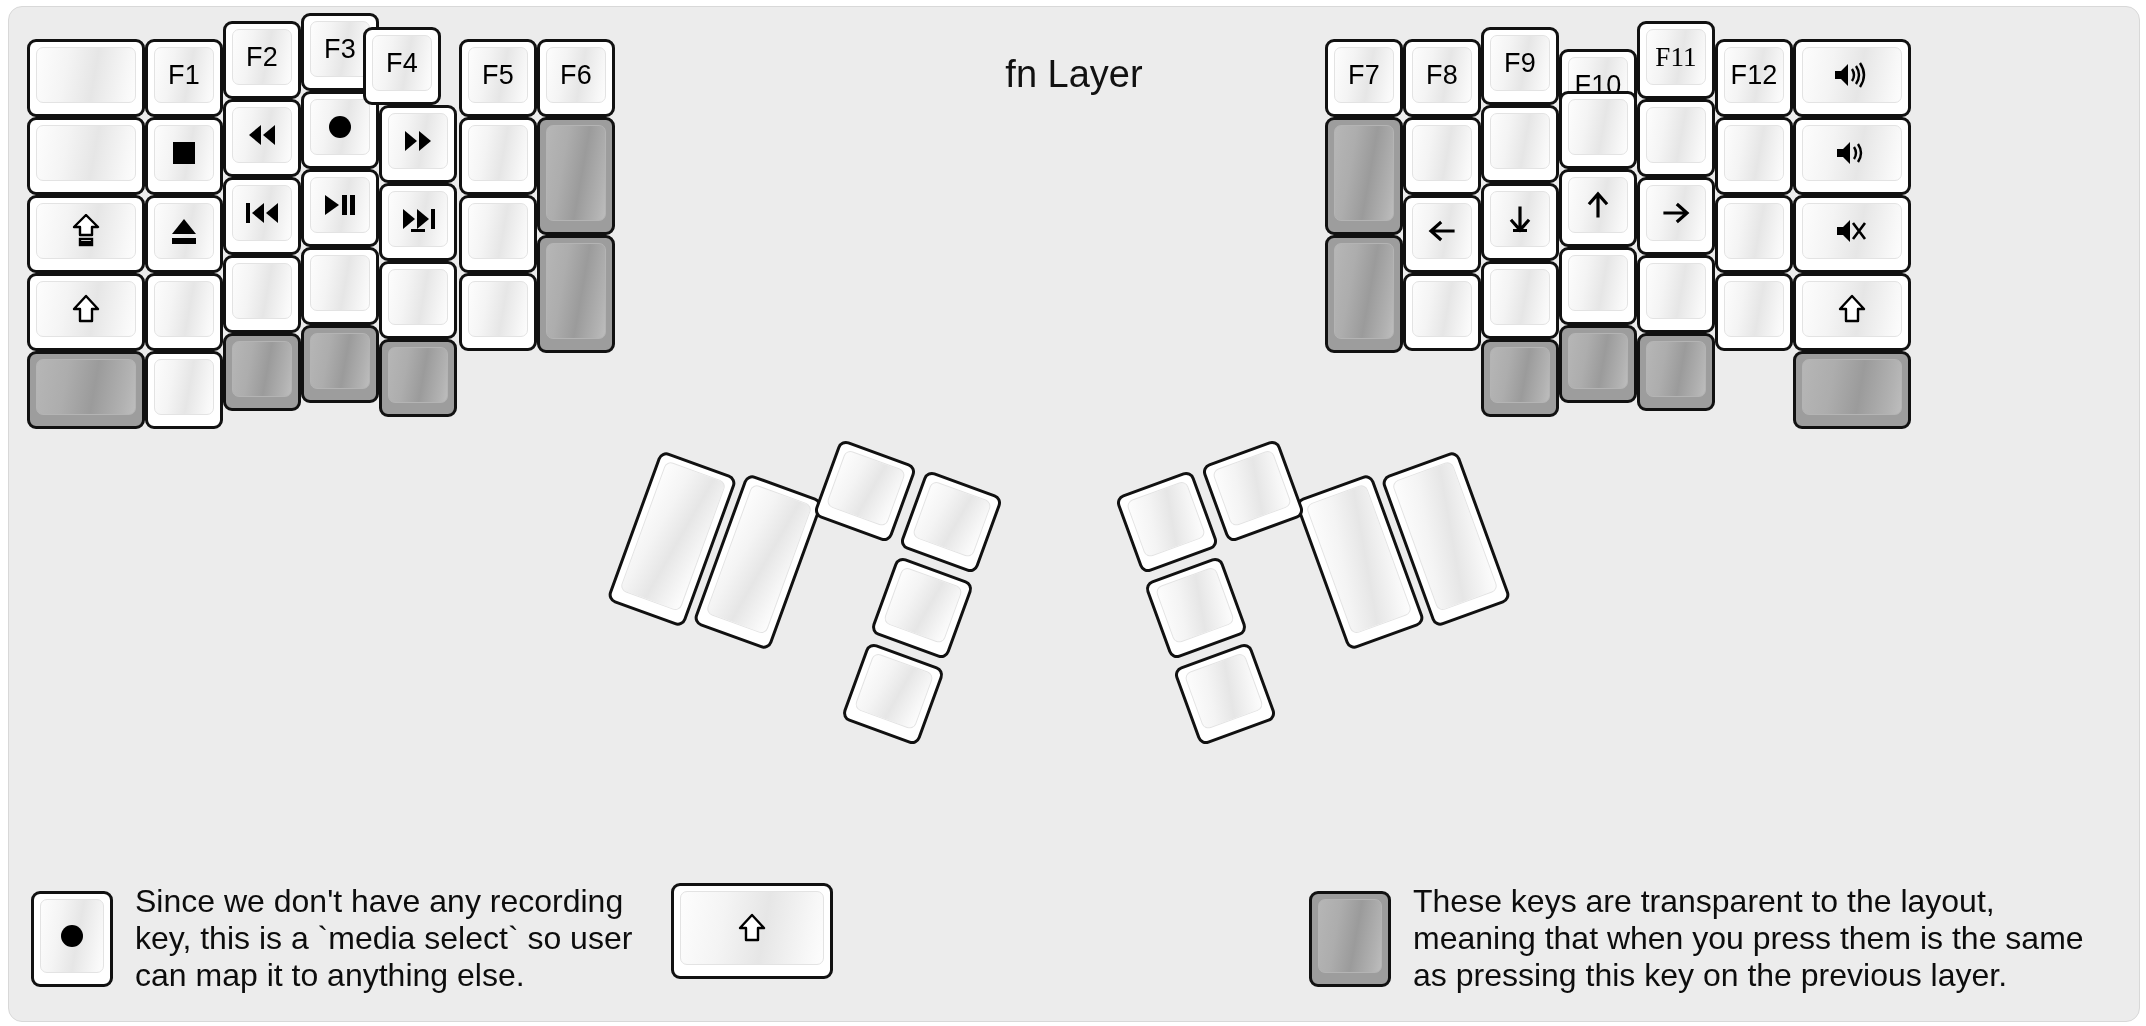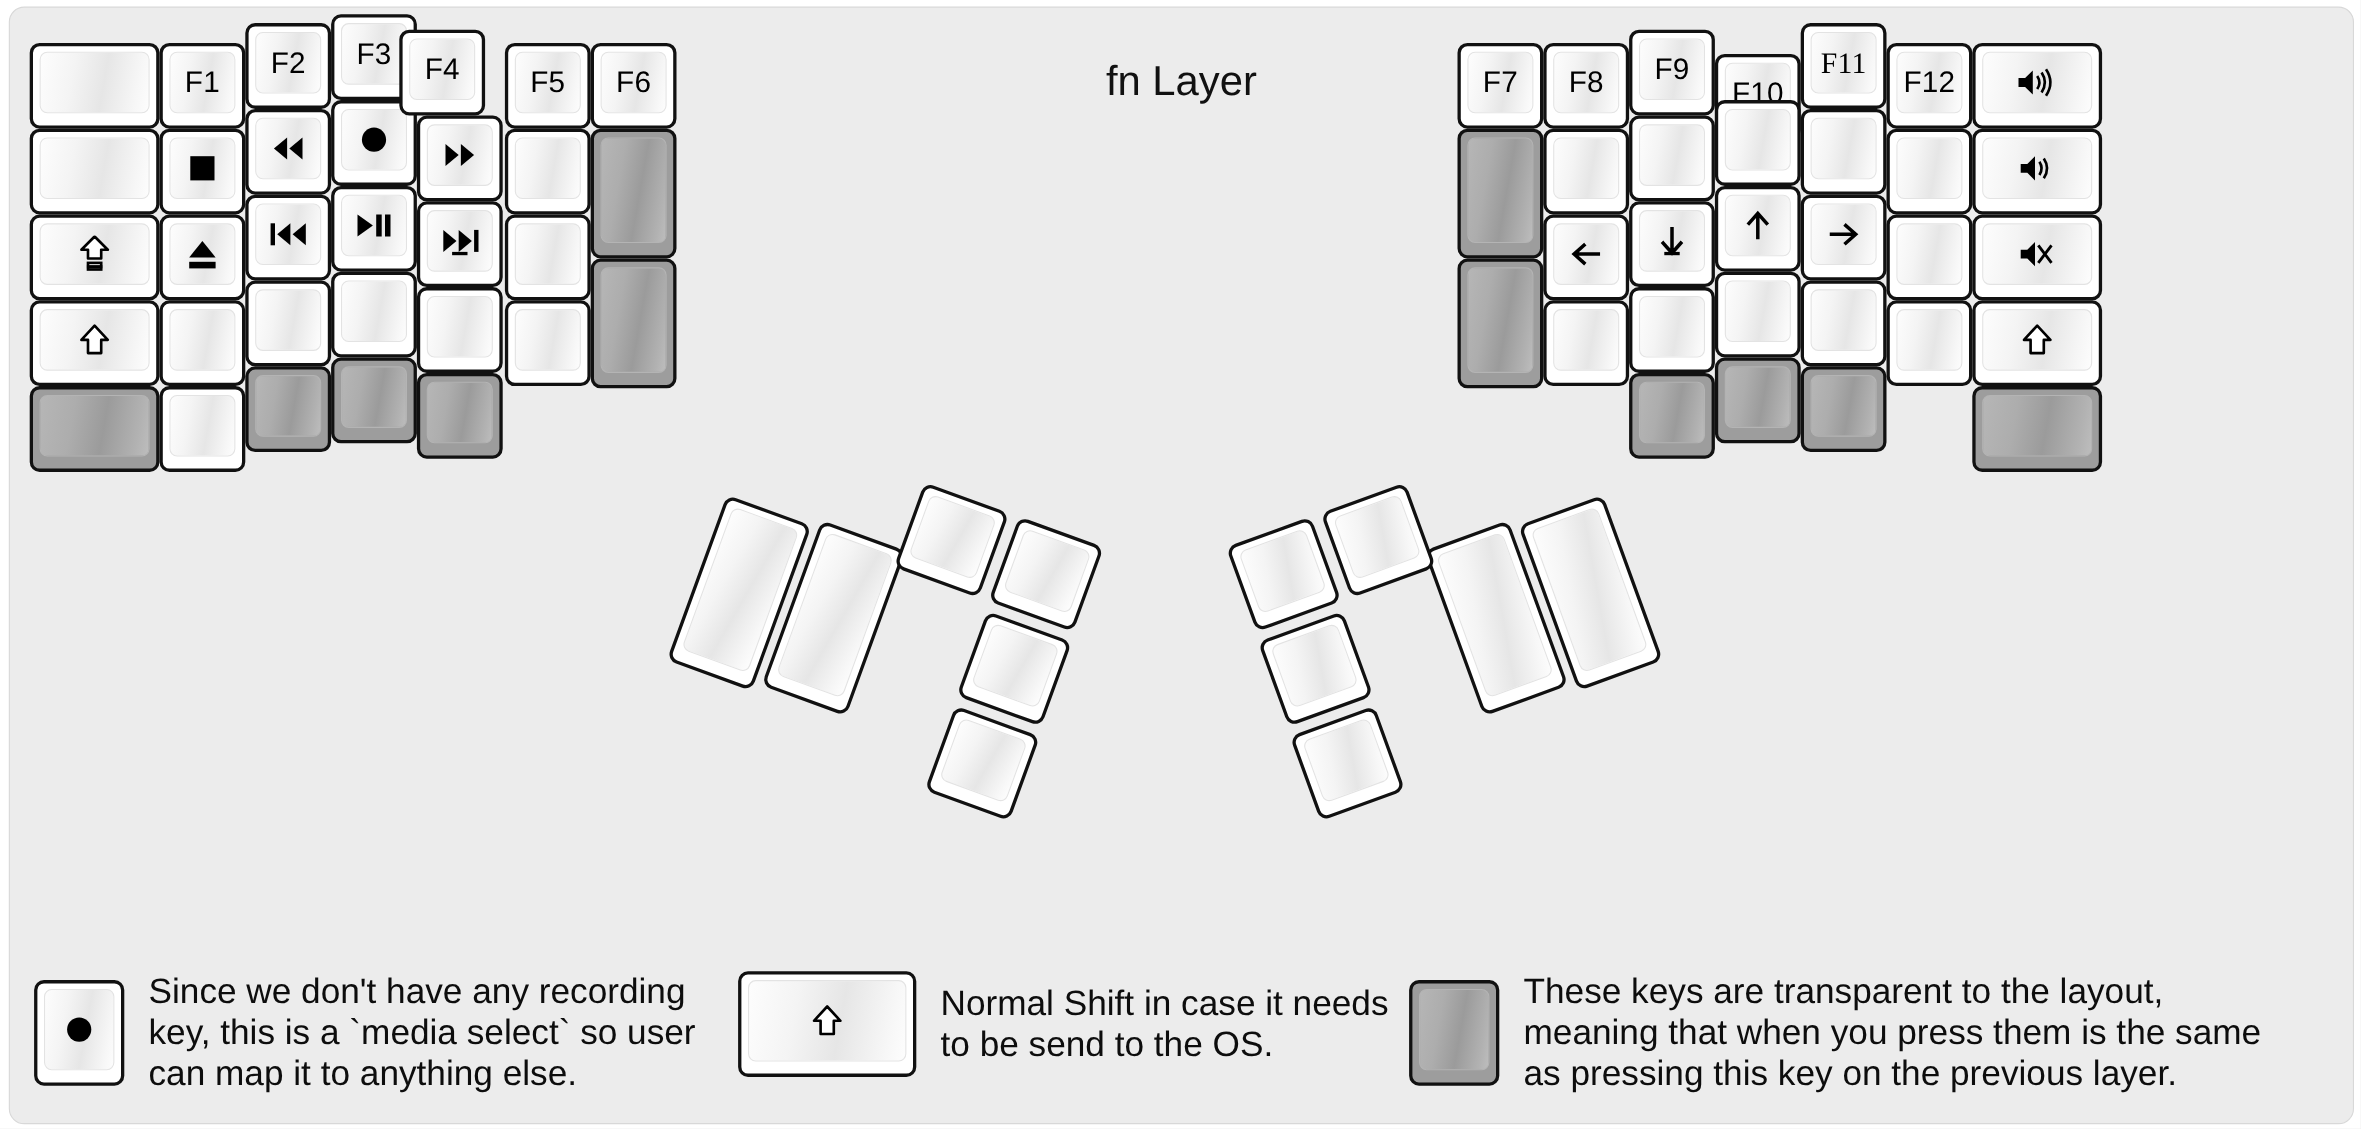--- a/index.html
+++ b/index.html
@@ -502,24 +502,22 @@
       <div class="leg" style="left: 662px; top: 14px;">
         <div class="legkey" style="width: 162px; height: 96px;">
           <div class="cap">
             <span style="display:flex;align-items:center;justify-content:center;">
               <svg width="28" height="30" viewBox="0 0 28 30">
                 <path d="M14 2 L26 15 L20 15 L20 27 L8 27 L8 15 L2 15 Z" fill="#fff" stroke="#000" stroke-width="2.4" stroke-linejoin="round"></path>
               </svg>
             </span>
           </div>
         </div>
-        <div class="legtext">Normal Shift in case it needs
-to be send to the OS.</div>
-      </div>
-      <div class="leg" style="left: 1272px; top: 14px;">
+      </div>
+      <div class="leg" style="left: 1300px; top: 14px;">
         <div class="legkey trans" style="width: 82px; height: 96px;">
           <div class="cap"></div>
         </div>
         <div class="legtext">These keys are transparent to the layout,
 meaning that when you press them is the same
 as pressing this key on the previous layer.</div>
       </div>
     </div>
 
 </div>

